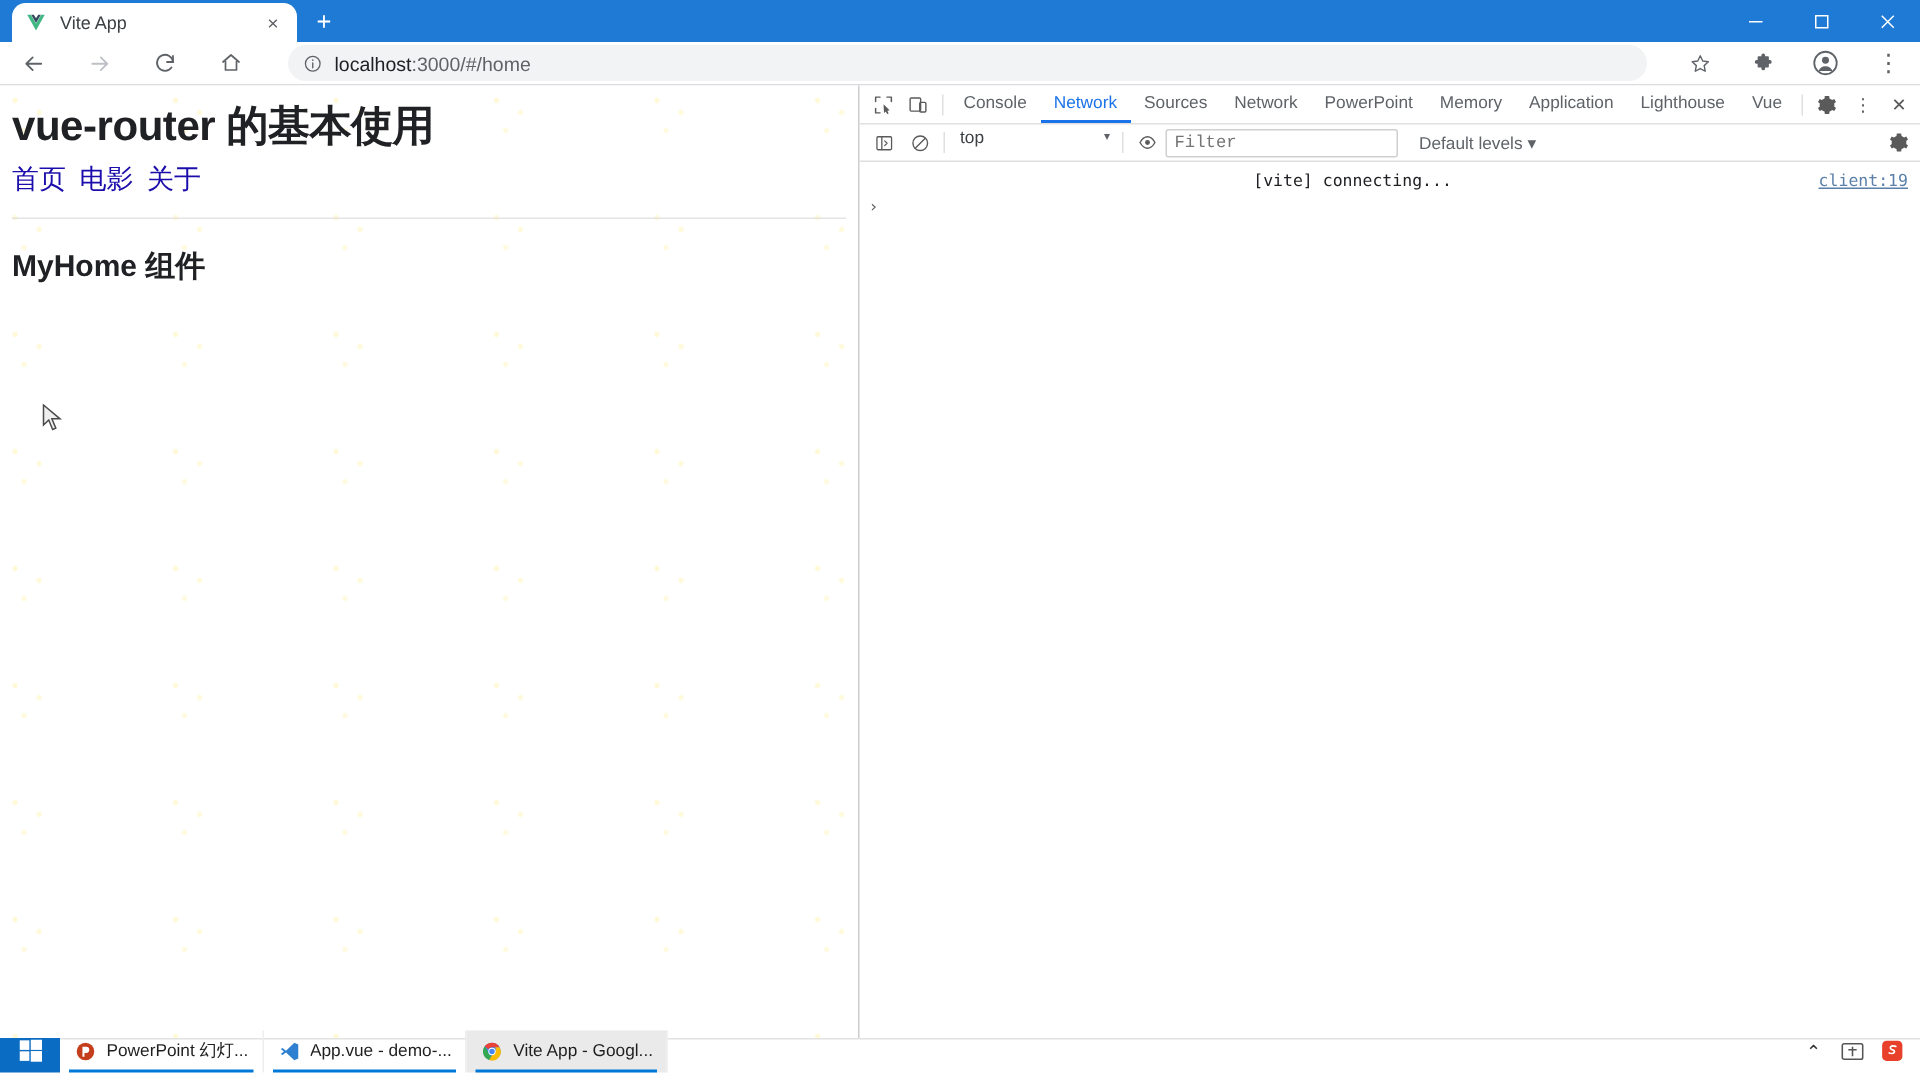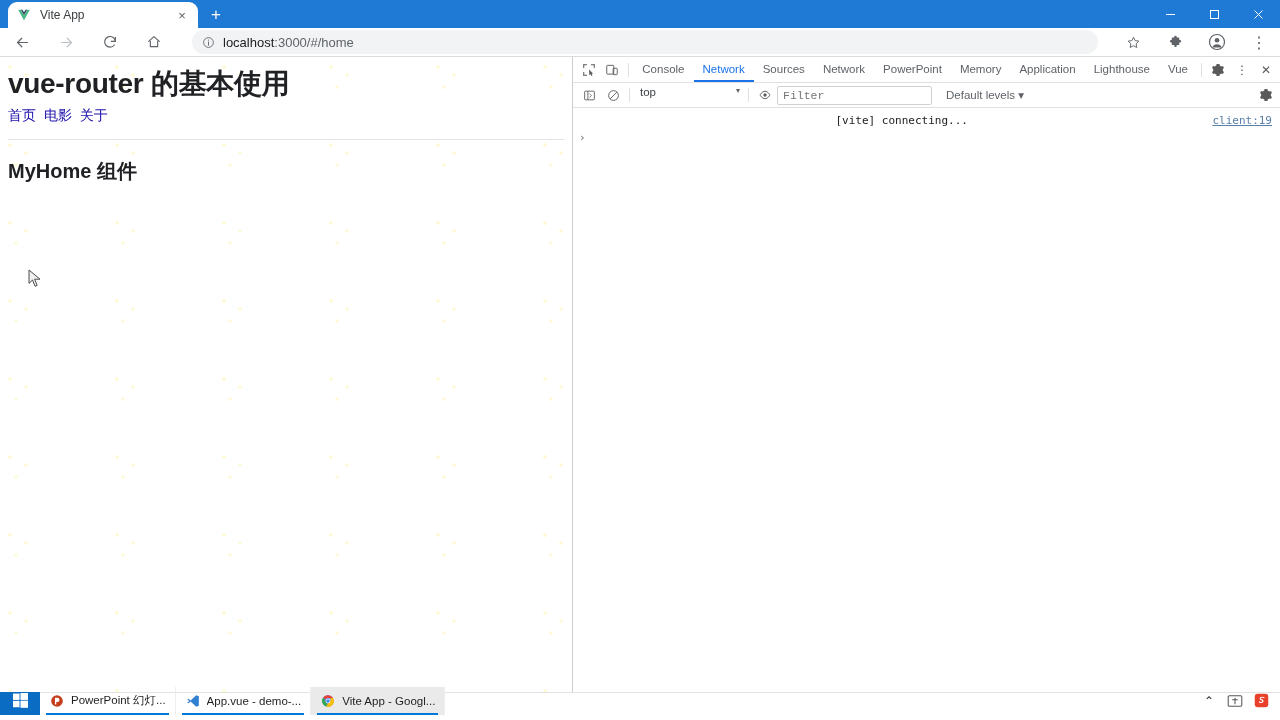--- a/index.html
+++ b/index.html
@@ -82,21 +82,21 @@
       radial-gradient(circle at 10px 10px, rgba(255,244,180,.55) 1.5px, transparent 2px),
       radial-gradient(circle at 26px 18px, rgba(255,244,180,.5) 1.5px, transparent 2px),
       radial-gradient(circle at 16px 30px, rgba(255,244,180,.45) 1.5px, transparent 2px);
     background-size: 107px 78px, 107px 78px, 107px 78px;
   }
   .page { position: relative; padding: 8px 8px 0 8px; }
   h1.page-title {
     font-size: 28px; font-weight: bold; color: #202124;
     letter-spacing: -0.3px; line-height: 1.35; margin-bottom: 4px;
   }
-  .navlinks { font-size: 14px; color: #1a73e8; margin-bottom: 14px; }
+  .navlinks { font-size: 18px; color: #1a73e8; margin-bottom: 14px; }
   .navlinks a { color: #1a0dab; text-decoration: none; margin-right: 4px; }
   hr.divider { border: none; border-top: 1px solid #e4e4e4; margin: 6px 0 18px 0; }
   h2.comp-title { font-size: 20px; font-weight: bold; color: #202124; }
   .cursor { position: absolute; left: 28px; top: 212px; }
 
   
   .devtools {
     flex: 1; display: flex; flex-direction: column;
     background: #fff; font-size: 12px; color: #3c4043; min-width: 0;
   }

